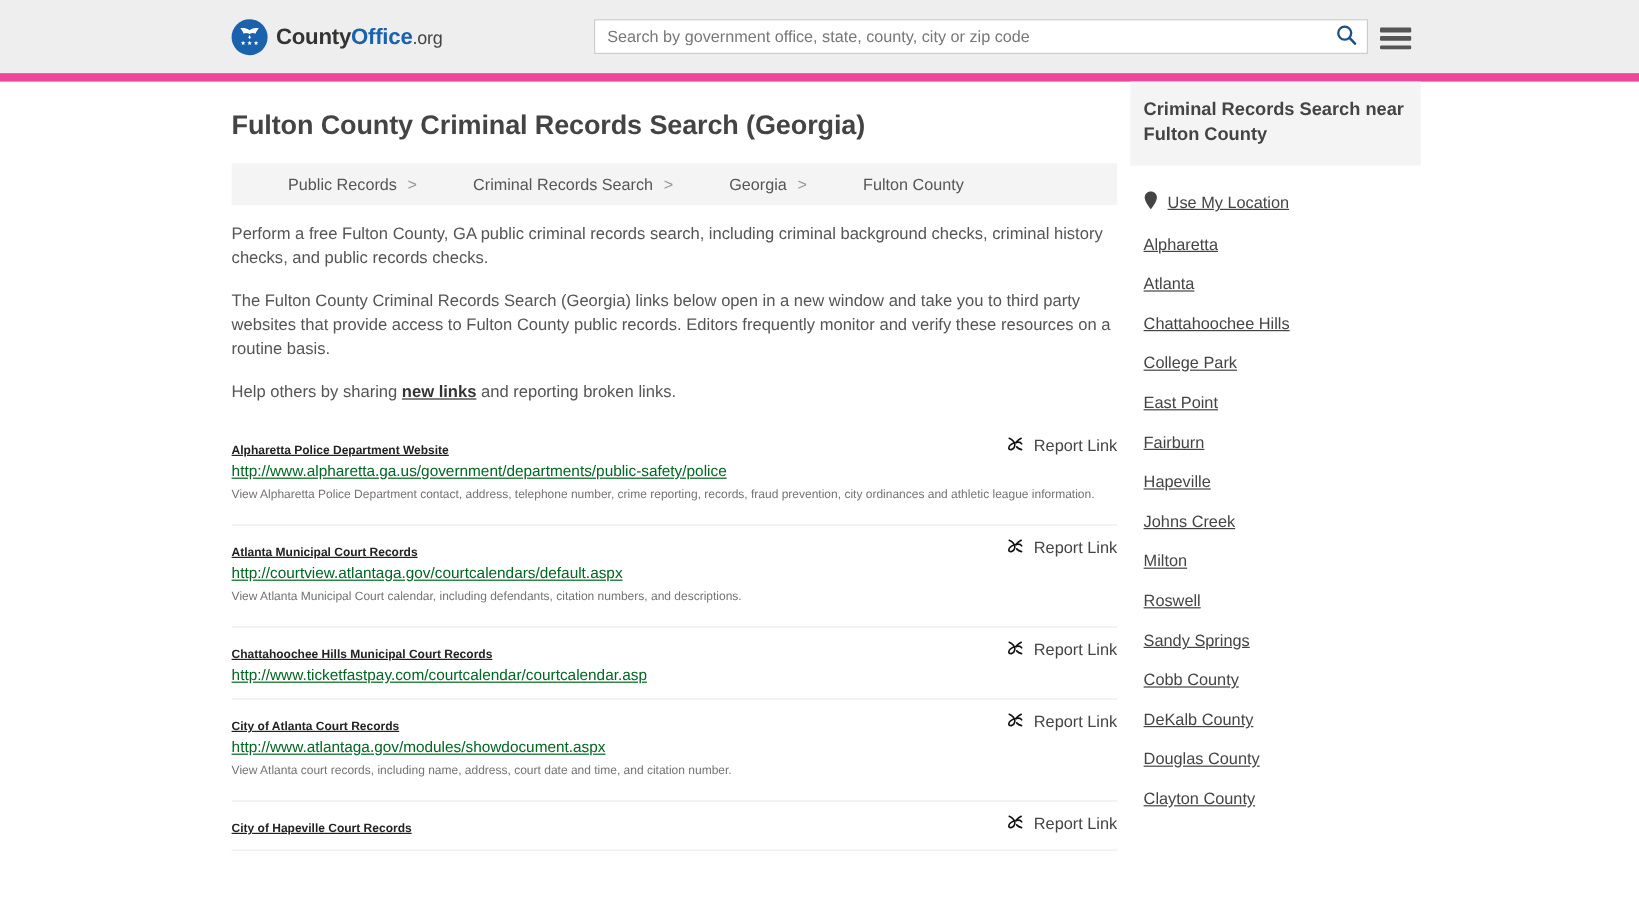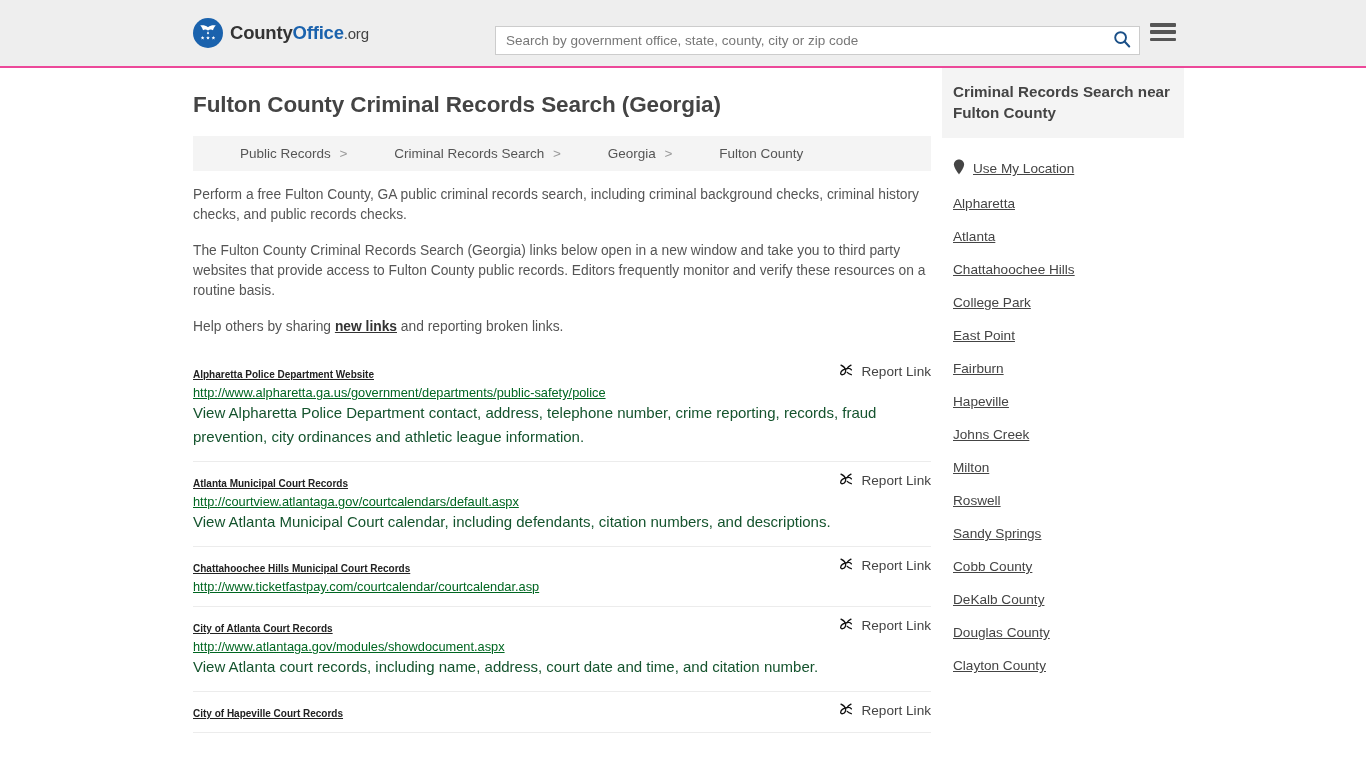--- a/index.html
+++ b/index.html
@@ -10,21 +10,21 @@
     background: #ffffff;
     font-family: "Liberation Sans", sans-serif;
     color: #333333;
   }
 
   
   .site-header {
     width: 100%;
     height: 68px;
     background: #eeeeee;
-    border-bottom: 2px solid #ec4899;
+    border-bottom: 7px solid #ec4899;
     display: flex;
     align-items: center;
     position: relative;
   }
   .brand {
     display: flex;
     align-items: center;
     margin-left: 193px;
     text-decoration: none;
   }
@@ -46,21 +46,21 @@
     color: #333333;
     white-space: nowrap;
   }
   .brand-text .b-office { color: #1a62ad; font-weight: bold; }
   .brand-text .b-county { font-weight: bold; }
   .brand-text .b-org { color: #444444; font-size: 15px; }
 
   .search-wrap {
     position: absolute;
     left: 495px;
-    top: 26px;
+    top: 16px;
     width: 645px;
     height: 29px;
     background: #ffffff;
     border: 1px solid #cccccc;
     display: flex;
     align-items: center;
   }
   .search-input {
     flex: 1 1 auto;
     border: none;
@@ -171,23 +171,23 @@
     margin-left: 14px;
   }
   .result-url {
     display: block;
     font-size: 12.8px;
     color: #006621;
     margin-top: 4px;
     word-break: break-all;
   }
   .result-desc {
-    font-size: 15px;
+    font-size: 10px;
     line-height: 24px;
-    color: #14532d;
+    color: #737373;
     margin-top: 1px;
   }
 
   
   .side-head {
     background: #f4f4f4;
     padding: 13px 11px 15px 11px;
     font-size: 15.2px;
     font-weight: bold;
     color: #444444;

